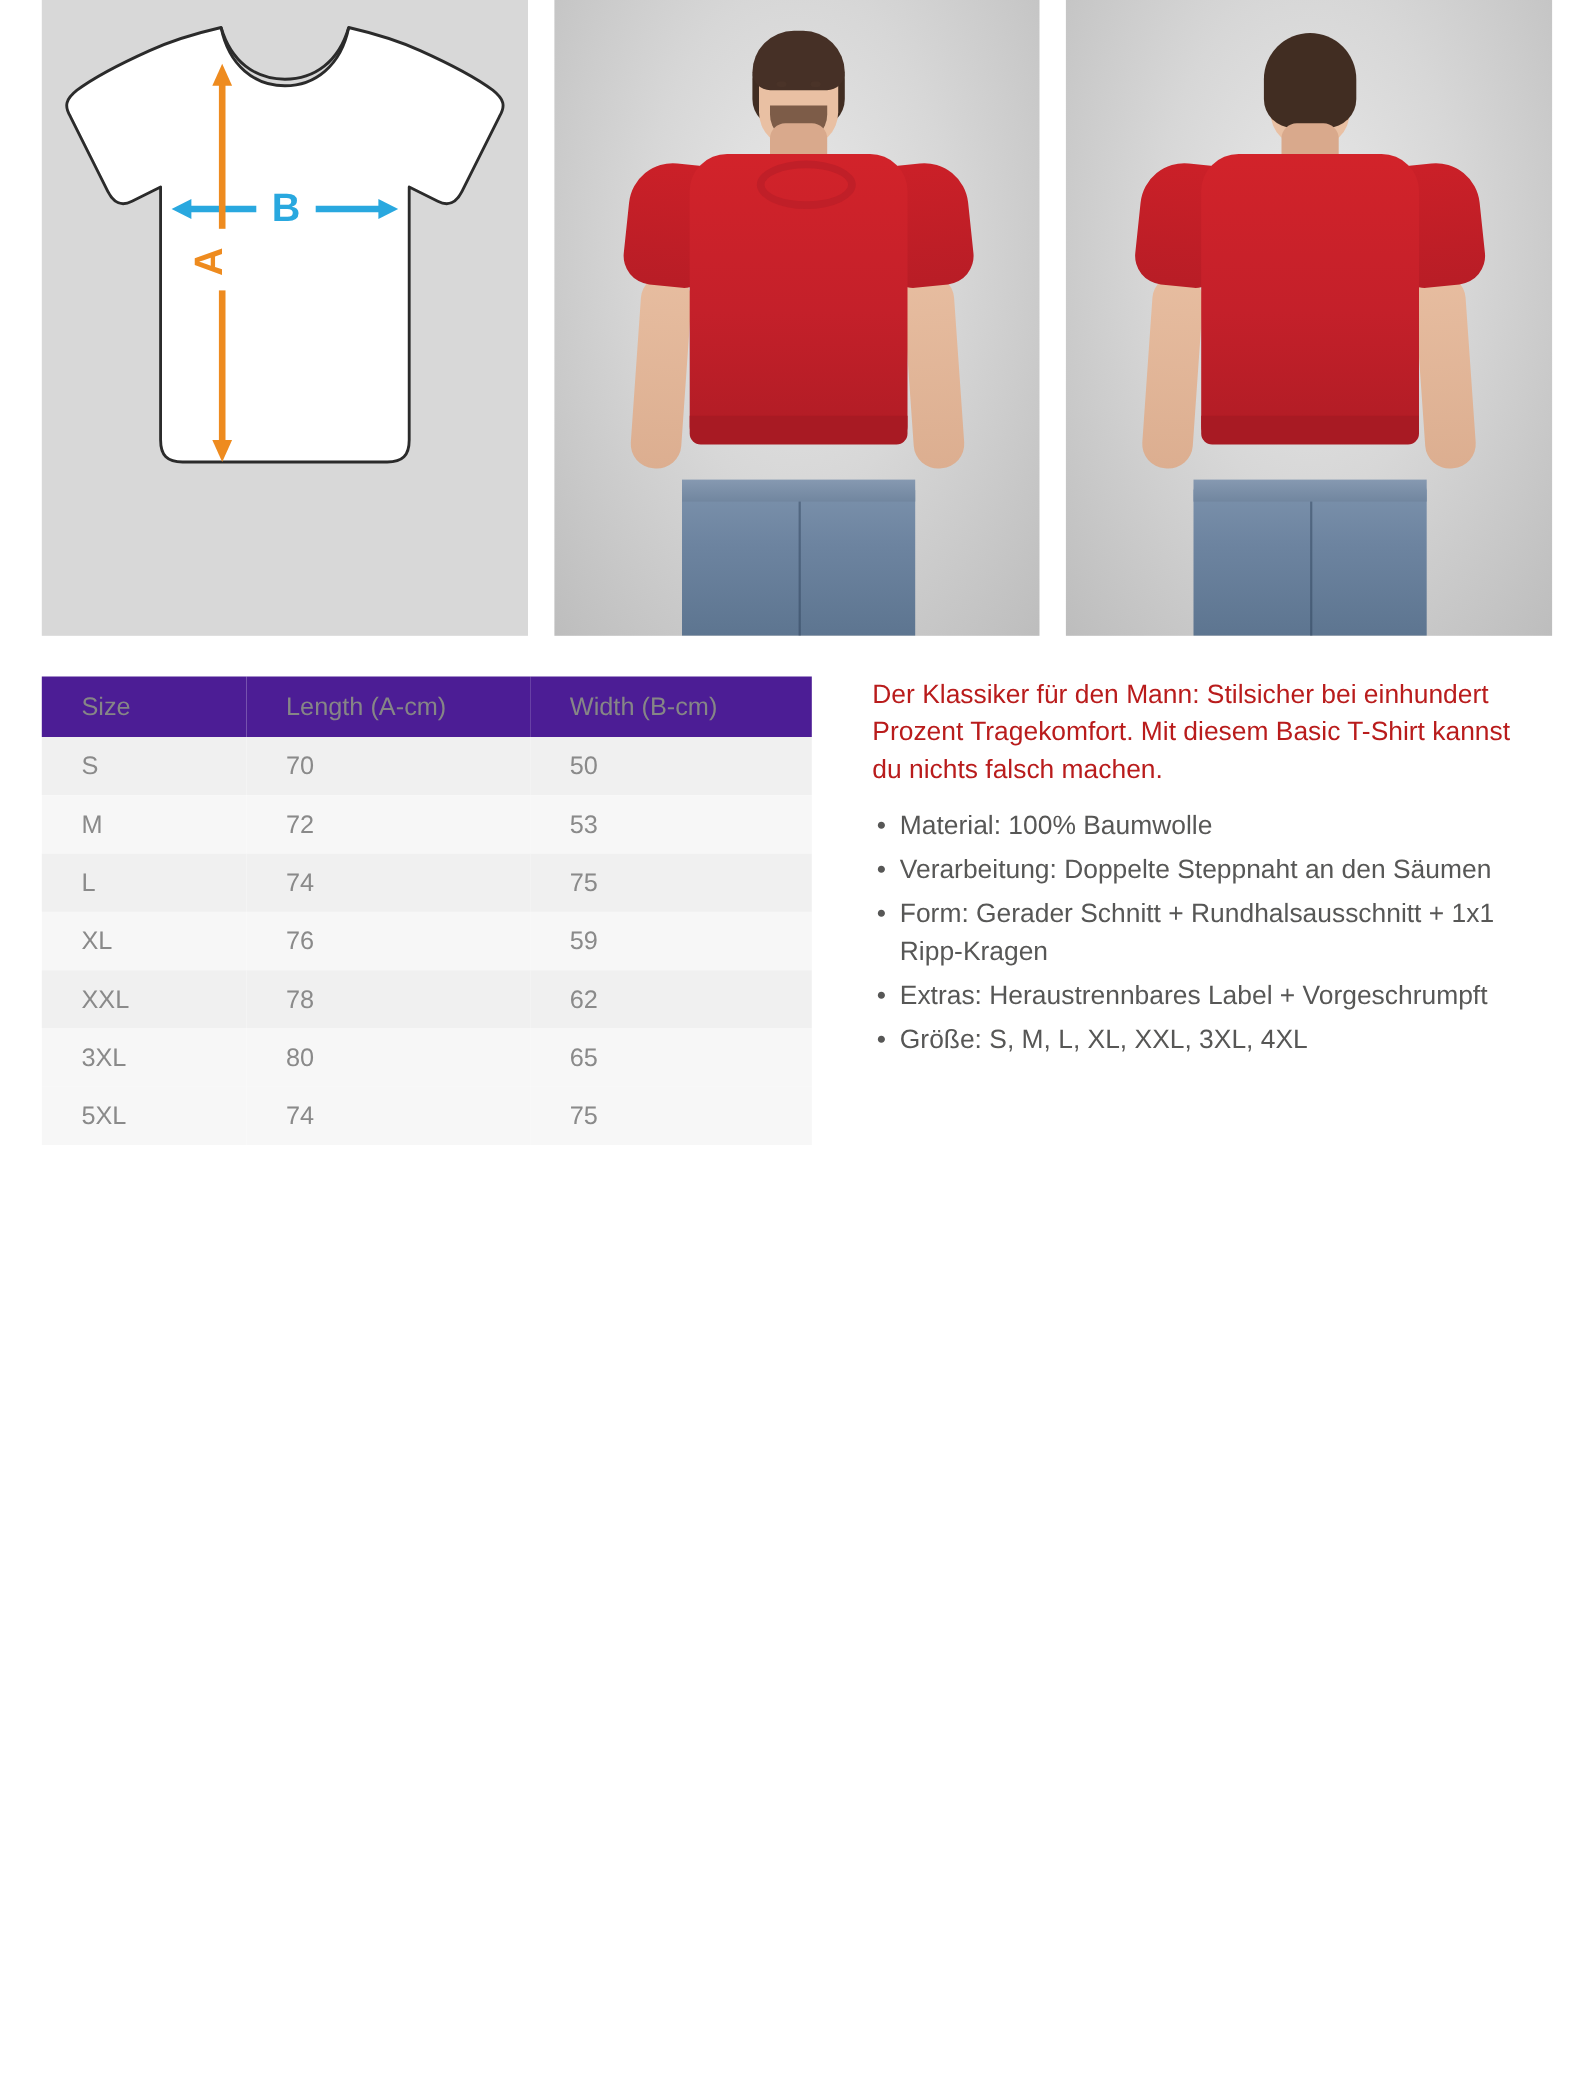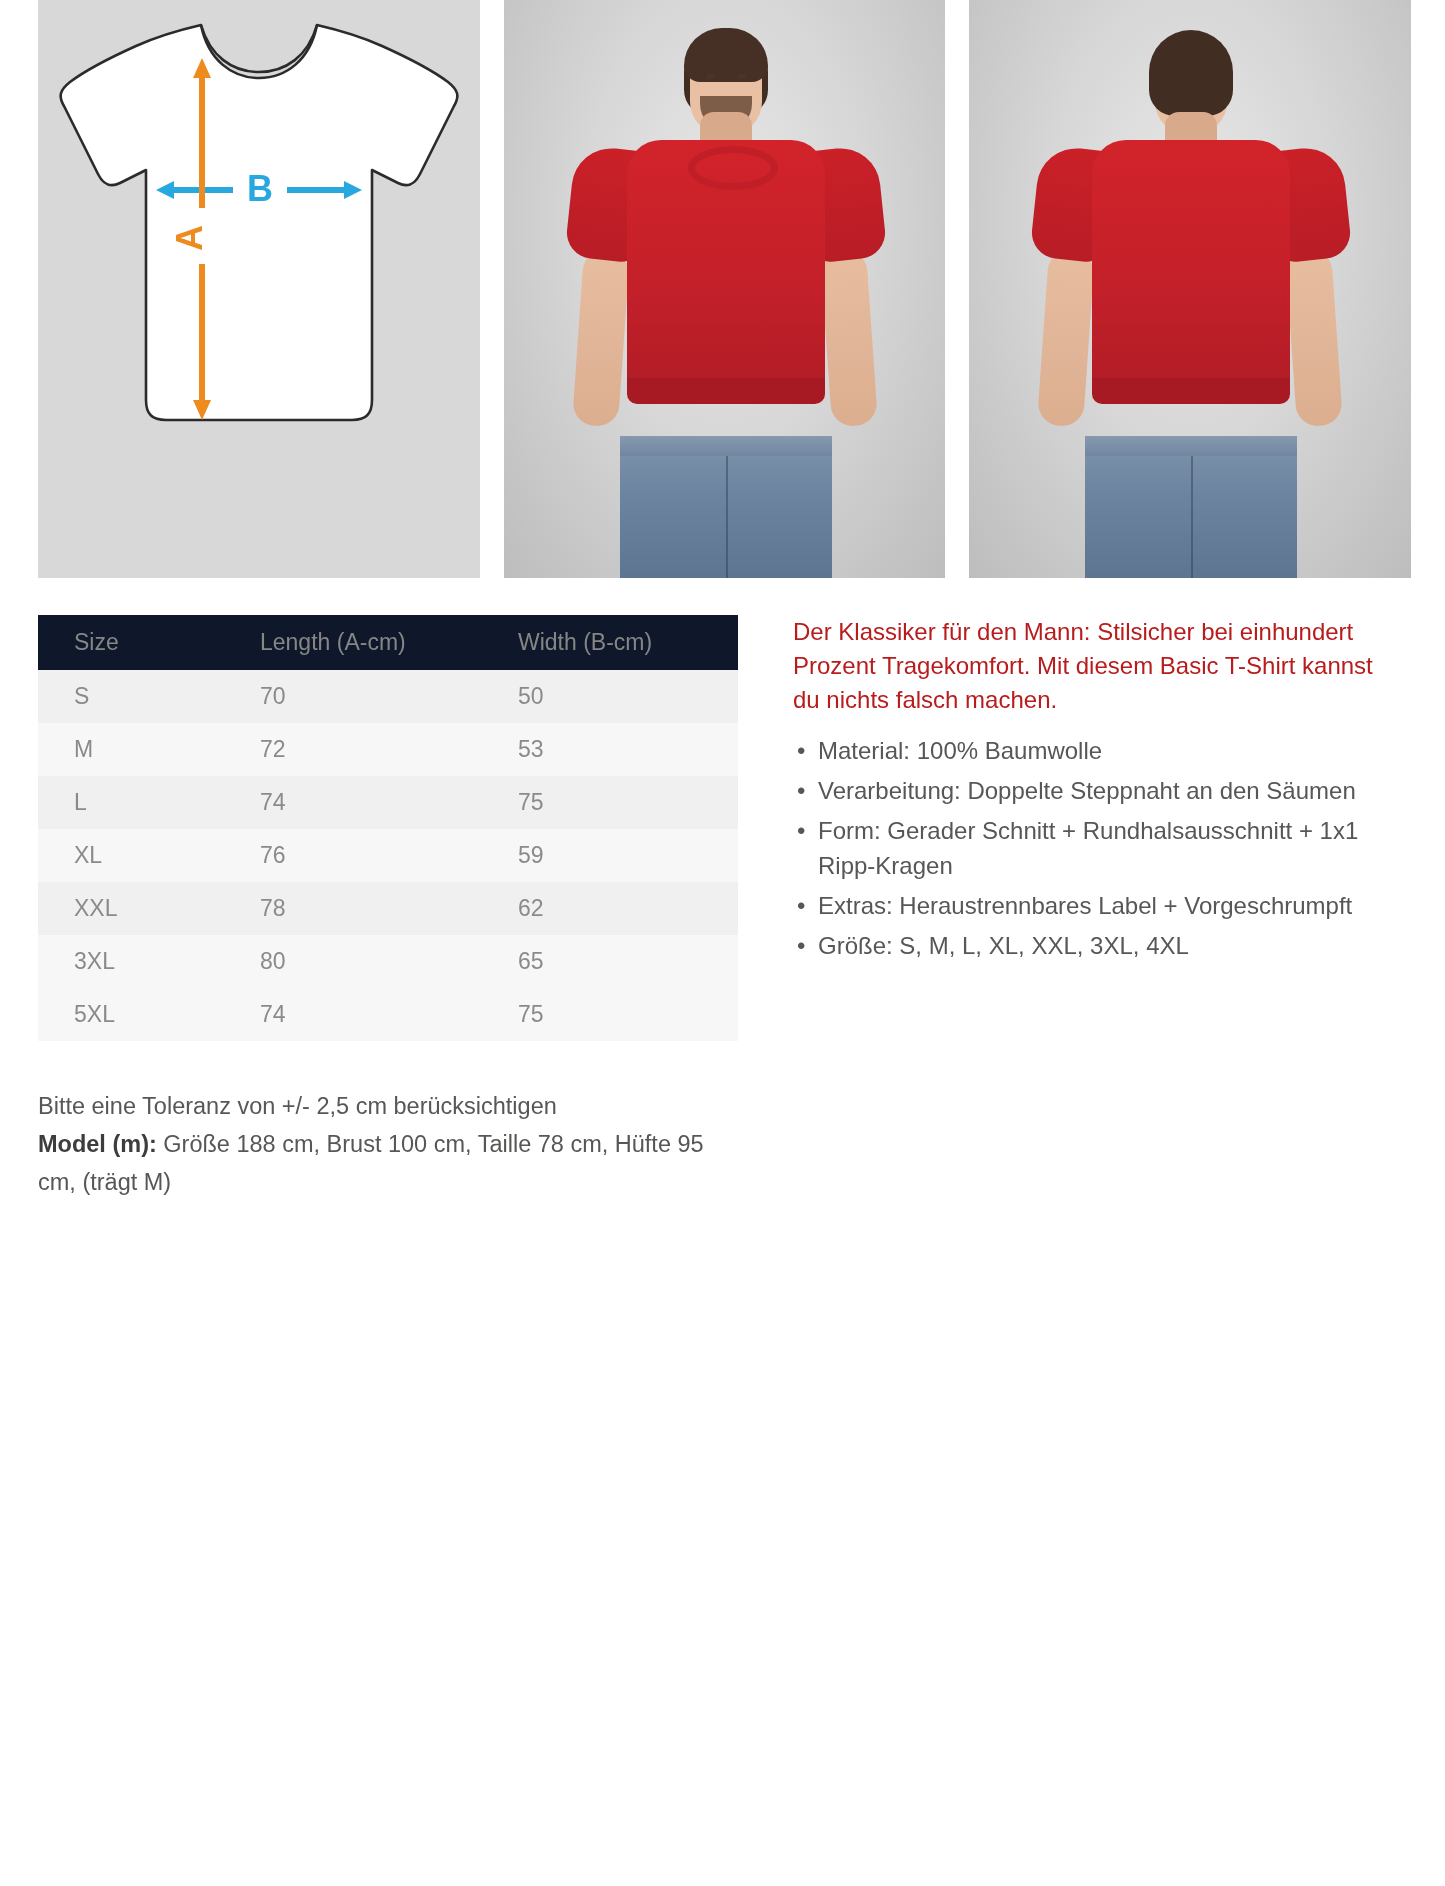--- a/index.html
+++ b/index.html
@@ -210,21 +210,21 @@
   table.size-table {
     border-collapse: collapse;
     width: 700px;
     font-size: 23px;
   }
   table.size-table th {
     font-weight: normal;
     color: #868686;
     text-align: left;
     padding: 14px 0 14px 36px;
-    background: #0f172a;
+    background: #4c1d95;
     font-size: 23px;
   }
   table.size-table td {
     color: #8a8a8a;
     padding: 13px 0 13px 36px;
     font-size: 23px;
   }
   table.size-table tr.odd td { background: #f0f0f0; }
   table.size-table tr.even td { background: #f7f7f7; }
   table.size-table col.c1 { width: 186px; }
@@ -405,26 +405,20 @@
               <td>65</td>
             </tr>
             <tr class="even">
               <td>5XL</td>
               <td>74</td>
               <td>75</td>
             </tr>
           </tbody>
         </table>
 
-        <div class="note">
-          <div>Bitte eine Toleranz von +/- 2,5 cm berücksichtigen</div>
-          <div>
-            <b>Model (m):</b><span> Größe 188 cm, Brust 100 cm, Taille 78 cm, Hüfte 95 cm, (trägt M)</span>
-          </div>
-        </div>
       </div>
 
       <div class="right-col">
         <p class="intro">Der Klassiker für den Mann: Stilsicher bei einhundert Prozent Tragekomfort. Mit diesem Basic T-Shirt kannst du nichts falsch machen.</p>
         <ul class="features">
           <li>Material: 100% Baumwolle</li>
           <li>Verarbeitung: Doppelte Steppnaht an den Säumen</li>
           <li>Form: Gerader Schnitt + Rundhalsausschnitt + 1x1 Ripp-Kragen</li>
           <li>Extras: Heraustrennbares Label + Vorgeschrumpft</li>
           <li>Größe:  S, M, L, XL, XXL, 3XL, 4XL</li>

